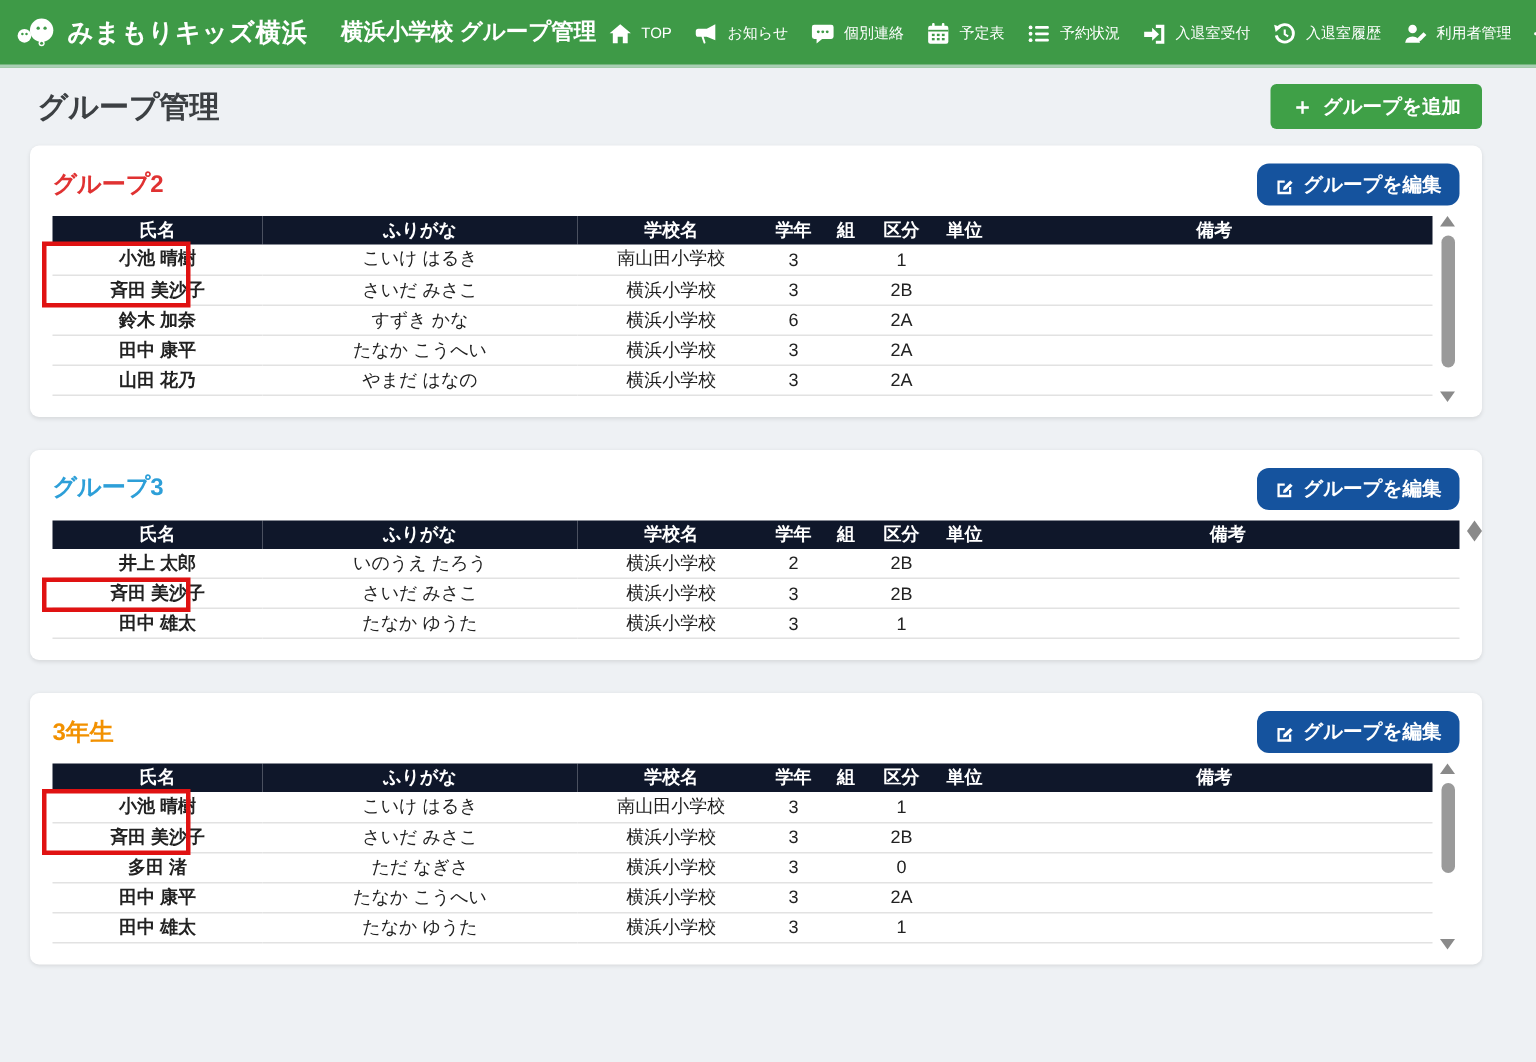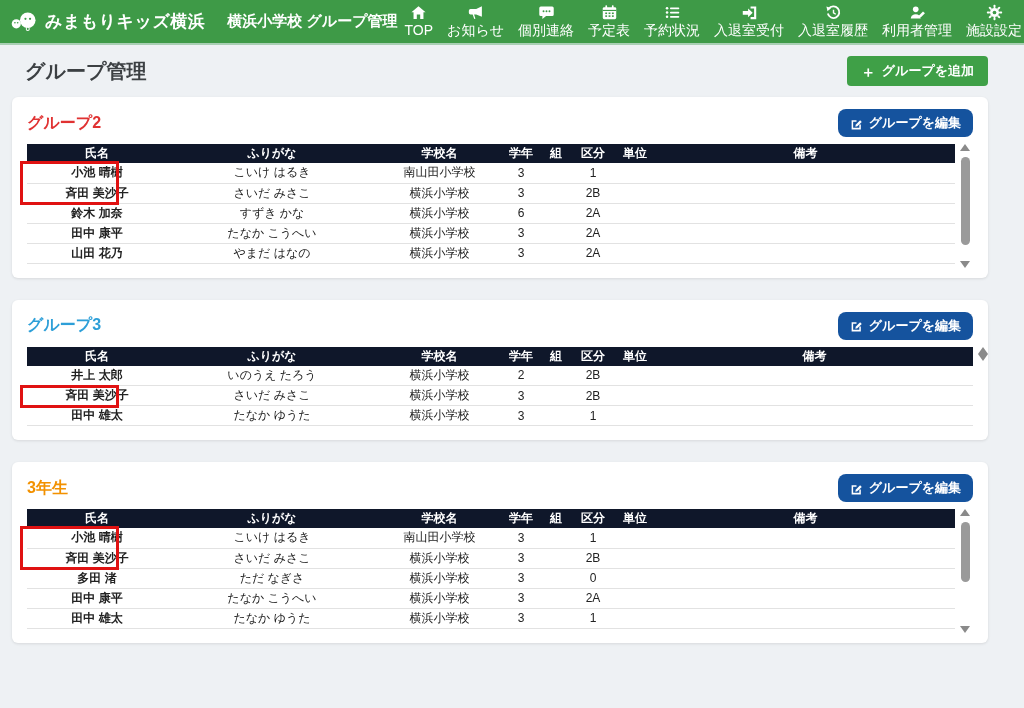--- a/index.html
+++ b/index.html
@@ -6,38 +6,38 @@
   html,body { width:1024px; height:708px; overflow:hidden;
     font-family:"Liberation Sans","DejaVu Sans",sans-serif; background:#eef1f4; }
 
   
   .header { height:45px; background:#3e9a47; display:flex; align-items:center;
     padding:0 8px 0 10px; border-bottom:2px solid #a9cfb4; }
   .logo { display:flex; align-items:center; gap:5px; color:#fff; font-weight:bold;
     font-size:17px; letter-spacing:0.5px; white-space:nowrap; }
   .app-title { color:#fff; font-weight:bold; font-size:15px; margin-left:22px; white-space:nowrap; }
   .nav { margin-left:auto; display:flex; align-items:flex-start; gap:0; }
-  .nav-item { display:flex; flex-direction:column; align-items:center; gap:1px;
-    color:#fff; font-size:14px; padding:3px 7px 2px; cursor:pointer; white-space:nowrap; }
+  .nav-item { display:flex; flex-direction:row; align-items:center; gap:6px;
+    color:#fff; font-size:10px; padding:3px 7px 2px; cursor:pointer; white-space:nowrap; }
   .nav-item svg { width:17px; height:17px; display:block; }
   .logout { display:flex; flex-direction:column; align-items:center; margin-left:6px; padding-top:3px; }
   .logout-box { width:62px; height:17px; background:#256f2e; border-radius:2px; }
   .logout-label { color:#fff; font-size:11px; margin-top:2px; white-space:nowrap; }
 
   
   .page-head { display:flex; justify-content:space-between; align-items:center;
     padding:11px 36px 11px 25px; }
   .page-title { font-size:20px; font-weight:bold; color:#3c4043; }
   .btn-add { background:#3fa047; color:#fff; border:none; border-radius:4px;
     font-size:13px; font-weight:bold; padding:6px 14px; display:flex; align-items:center;
     gap:6px; cursor:pointer; font-family:inherit; }
   .btn-add .plus { font-size:15px; font-weight:bold; line-height:1; }
 
   
-  .card { position:relative; background:#fff; border-radius:6px; margin:0 36px 22px 12px;
+  .card { position:relative; background:#fff; border-radius:6px; margin:0 36px 22px 20px;
     padding:12px 15px 14px; box-shadow:0 1px 3px rgba(0,0,0,.10); }
   .card-head { display:flex; justify-content:space-between; align-items:center; margin-bottom:7px; }
   .group-title { font-size:16px; font-weight:bold; }
   .btn-edit { background:#15539e; color:#fff; border:none; border-radius:8px;
     font-size:13px; font-weight:bold; padding:5px 12px; display:flex; align-items:center;
     gap:6px; cursor:pointer; font-family:inherit; }
   .btn-edit svg { width:13px; height:13px; }
 
   .table-zone { position:relative; }
   .table-zone.with-scroll { margin-right:18px; }

